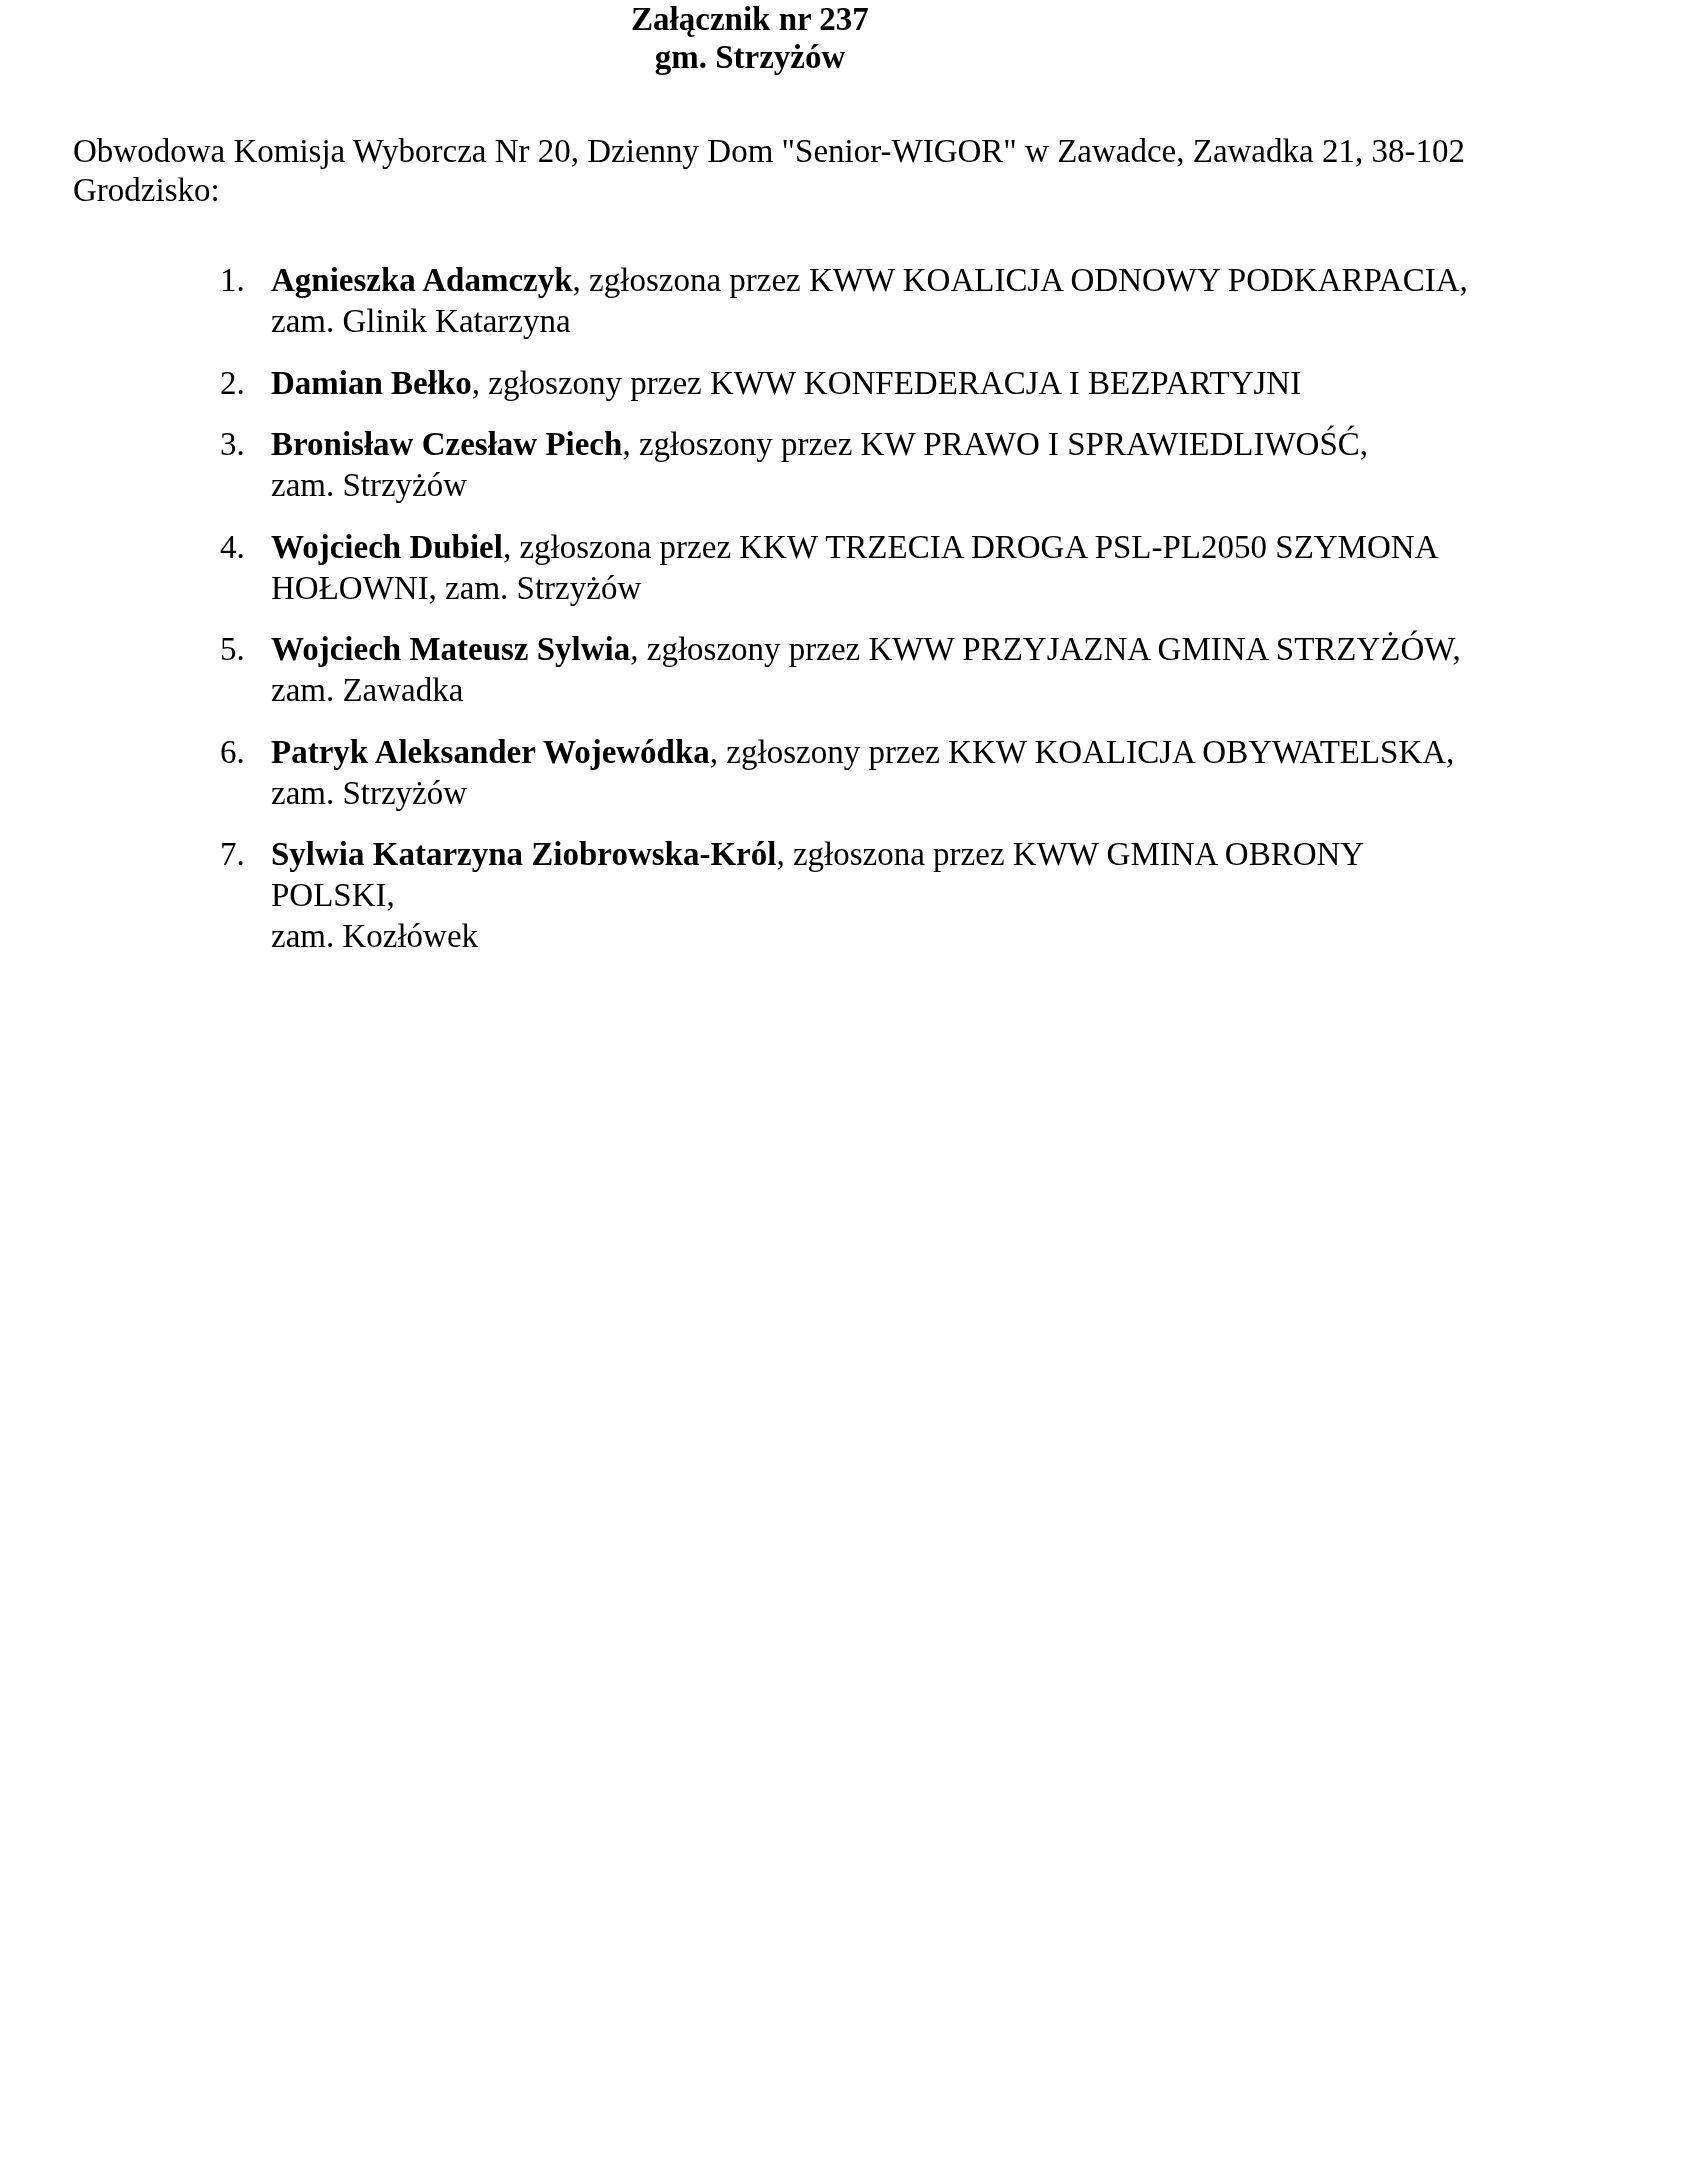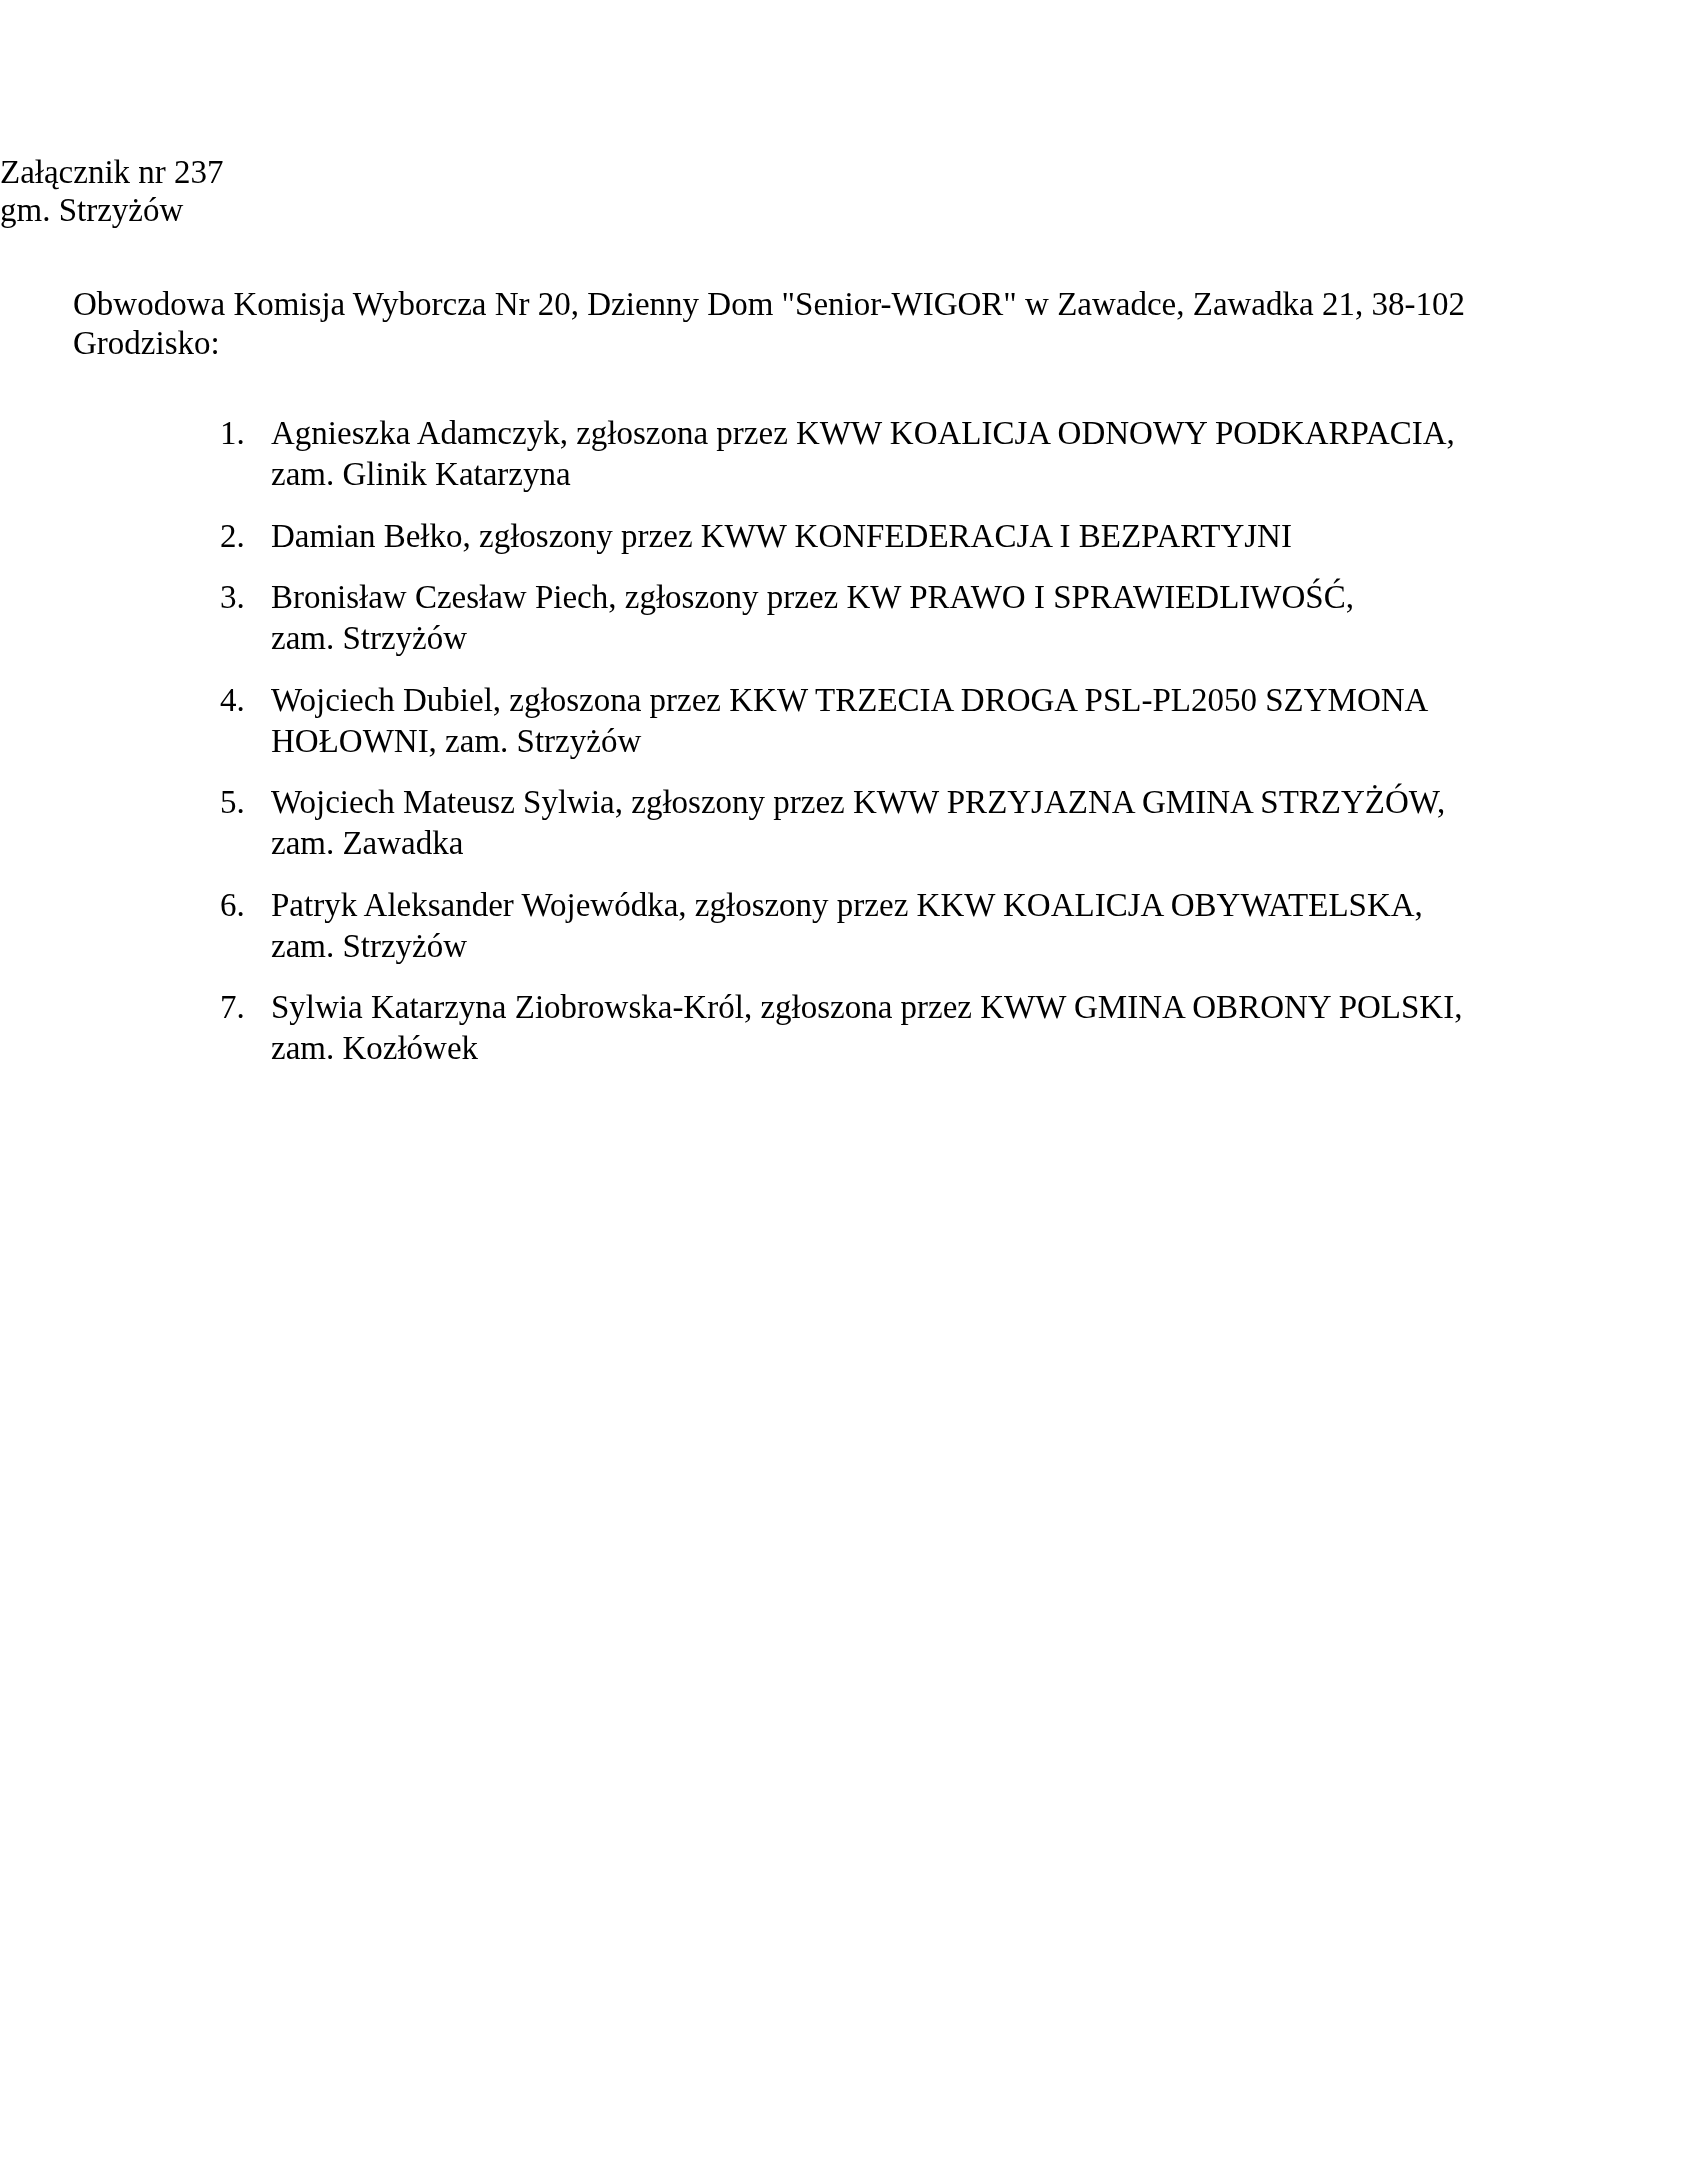--- a/index.html
+++ b/index.html
@@ -12,24 +12,24 @@
     width: 1687px;
     height: 2183px;
     background: #ffffff;
     color: #000000;
     font-family: "Liberation Serif", "DejaVu Serif", serif;
     font-size: 33px;
     overflow: hidden;
     box-sizing: border-box;
   }
   .doc-header {
-    padding-top: 153px;
     padding-right: 187px;
-    text-align: left;
+    text-align: center;
     line-height: 38px;
+    font-weight: bold;
   }
   .intro {
     margin-top: 56px;
     margin-left: 73px;
     margin-right: 198px;
     line-height: 39px;
   }
   .candidate-list {
     margin-top: 50px;
     margin-left: 220px;
@@ -41,21 +41,21 @@
     line-height: 41px;
     margin-bottom: 20.5px;
   }
   .candidate-num {
     flex: 0 0 51px;
   }
   .candidate-body {
     flex: 1 1 auto;
   }
   .candidate-name {
-    font-weight: normal;
+    font-weight: bold;
   }
 </style>
 </head>
 <body>
 
 <div class="page">
 
   <div class="doc-header">
     <div>Załącznik nr 237</div>
     <div>gm. Strzyżów</div>

